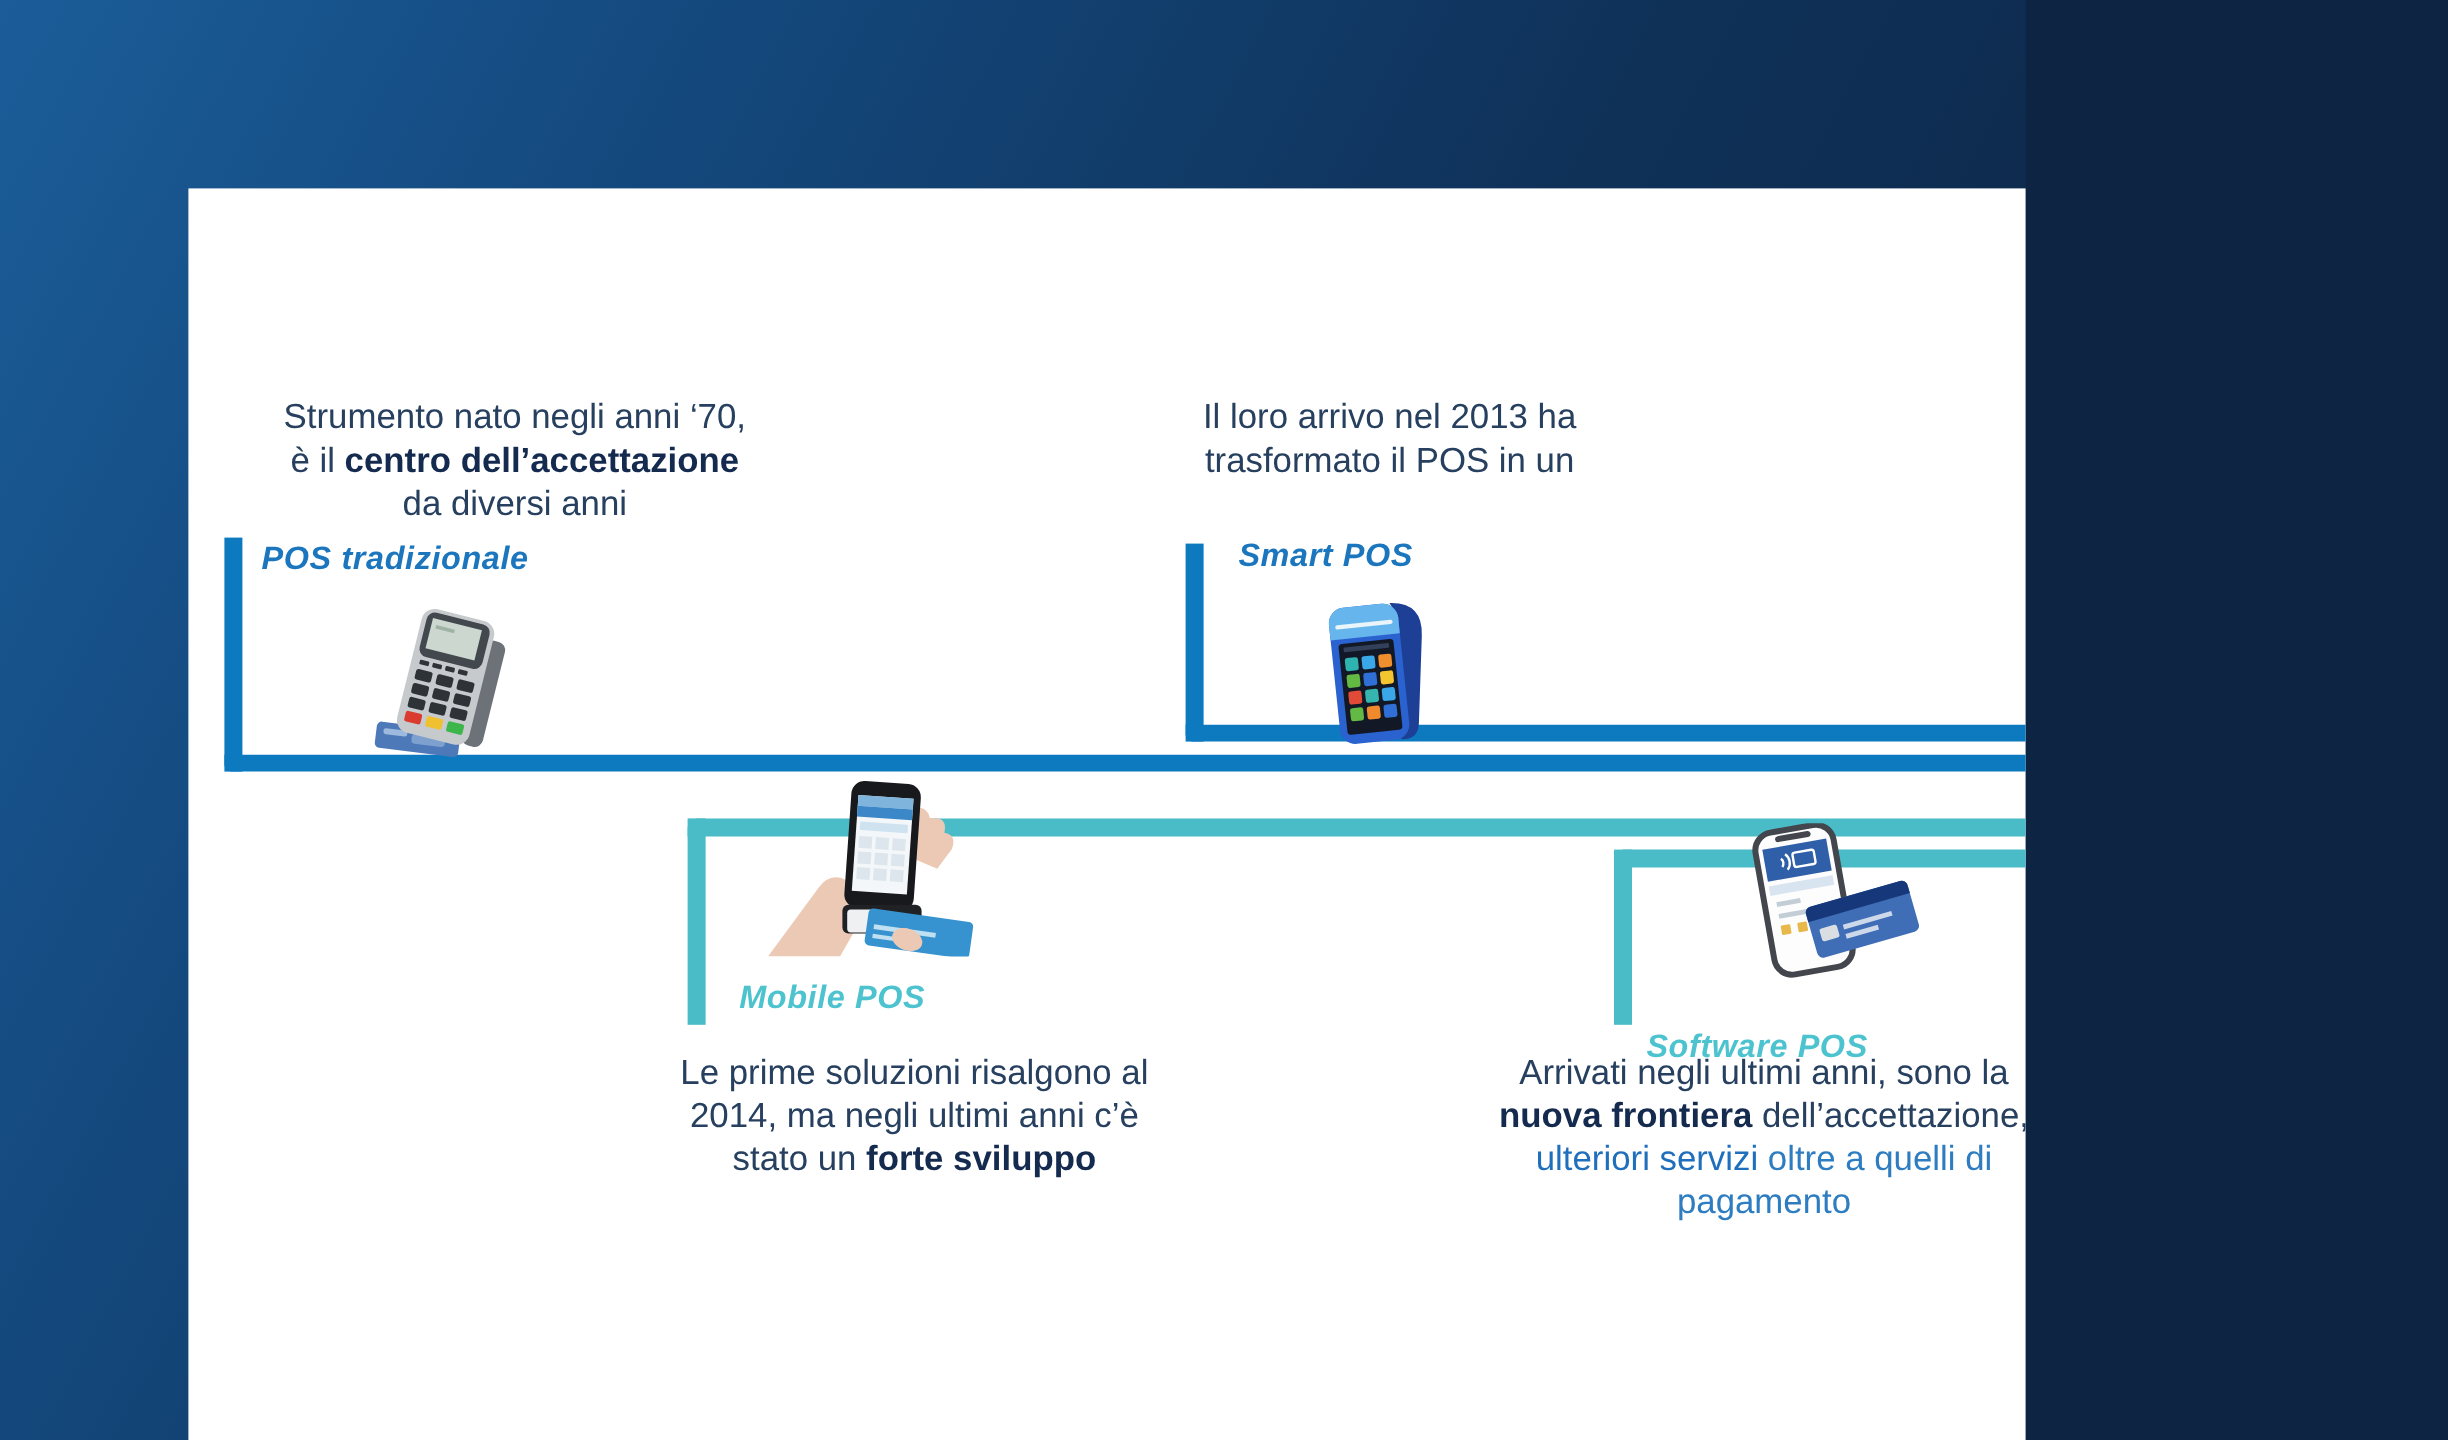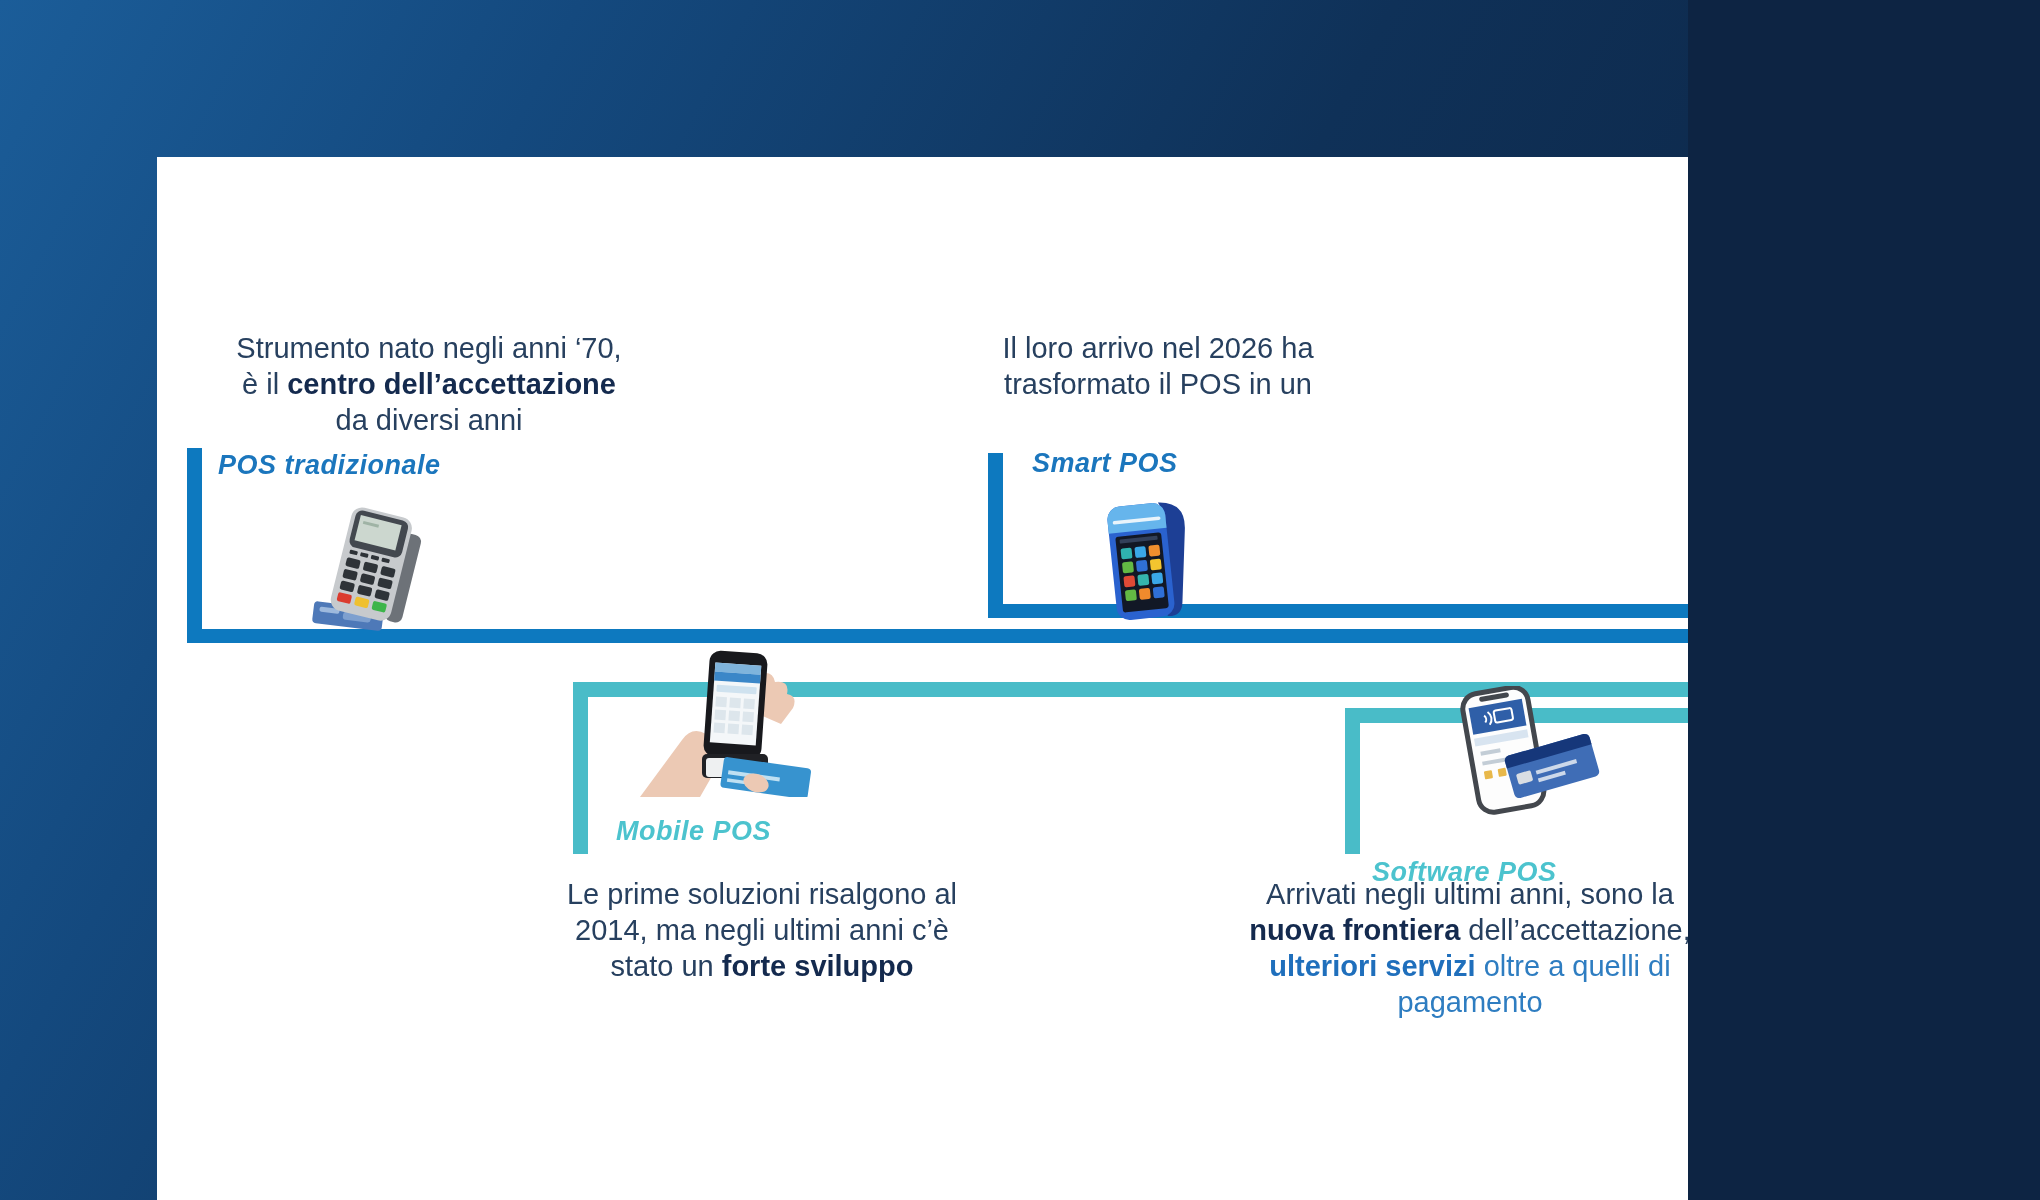--- a/index.html
+++ b/index.html
@@ -8,21 +8,21 @@
     background:linear-gradient(118deg,#1b5d99 0%,#14497e 25%,#0f3158 60%,#0d2443 100%);
     font-family:"Liberation Sans",sans-serif;
   }
   .card{position:absolute;left:157px;top:157px;width:1728px;height:1043px;background:#ffffff;}
 
   
   .desc{position:absolute;text-align:center;font-size:29px;line-height:36px;color:#27405f;z-index:6;}
   .desc .line{white-space:nowrap;}
   .bn{font-weight:700;color:#142a4e;}               
   .bt{color:#2e7dc1;}                               
-  .bb{font-weight:700;color:#1f6fbc;}               
+  .bb{font-weight:400;color:#1f6fbc;}               
   .branch-title{position:absolute;font-size:27px;font-weight:700;letter-spacing:.5px;z-index:6;white-space:nowrap;font-style:italic;}
   .title-blue{color:#1b76bd;}
   .title-teal{color:#4cc3ce;}
 
   
   .hline,.vbar{position:absolute;z-index:2;}
   .c-blue{background:#0d79bf;}
   .c-teal{background:#49bcc8;}
   .head{position:absolute;width:0;height:0;border-top:23px solid transparent;border-bottom:23px solid transparent;z-index:2;}
   .head-blue{border-left:46px solid #0d79bf;}
@@ -80,21 +80,21 @@
           <rect x="64" y="90" width="14" height="9" rx="2"></rect>
           <rect x="82" y="90" width="14" height="9" rx="2"></rect>
       </g>
       <rect x="46" y="102" width="14" height="9" rx="2" fill="#db3b2e"></rect>
       <rect x="64" y="102" width="14" height="9" rx="2" fill="#efc02f"></rect>
       <rect x="82" y="102" width="14" height="9" rx="2" fill="#3cb54a"></rect>
     </g>
   </svg>
 
   <div class="desc" style="left:898px;top:330px;width:520px;">
-    <div class="line">Il loro arrivo nel 2026 ha</div>
+    <div class="line">Il loro arrivo nel 2013 ha</div>
     <div class="line">trasformato il POS in un</div>
   </div>
   <div class="branch-title title-blue" style="left:1032px;top:448px;">Smart POS</div>
   <div class="vbar c-blue" style="left:988px;top:453px;width:15px;height:165px;"></div>
   <div class="hline c-blue" style="left:988px;top:604px;width:790px;height:14px;border-bottom-left-radius:6px;"></div>
   <div class="head head-blue" style="left:1775px;top:588px;"></div>
 
   <svg class="device" style="left:1082px;top:496px;" width="128" height="132" viewBox="0 0 128 132">
     <g transform="rotate(-6 64 66)">
       <path d="M82,8 q28,2 24,30 l-10,72 q-2,14 -16,12 l8,-102 z" fill="#1d3f95"></path>

